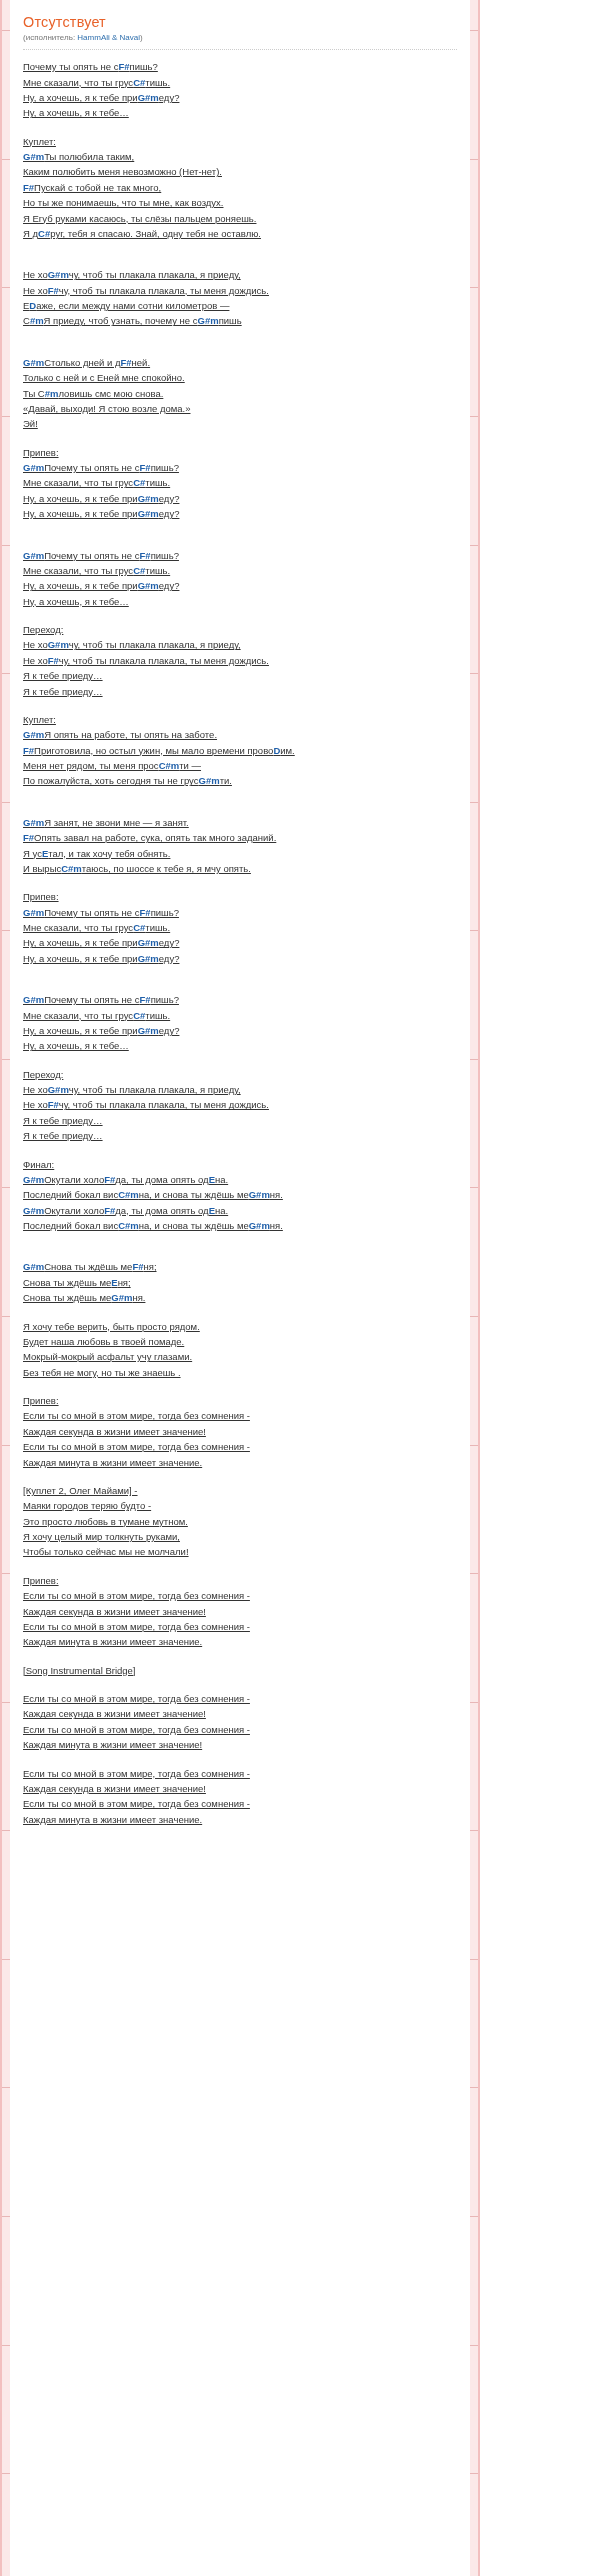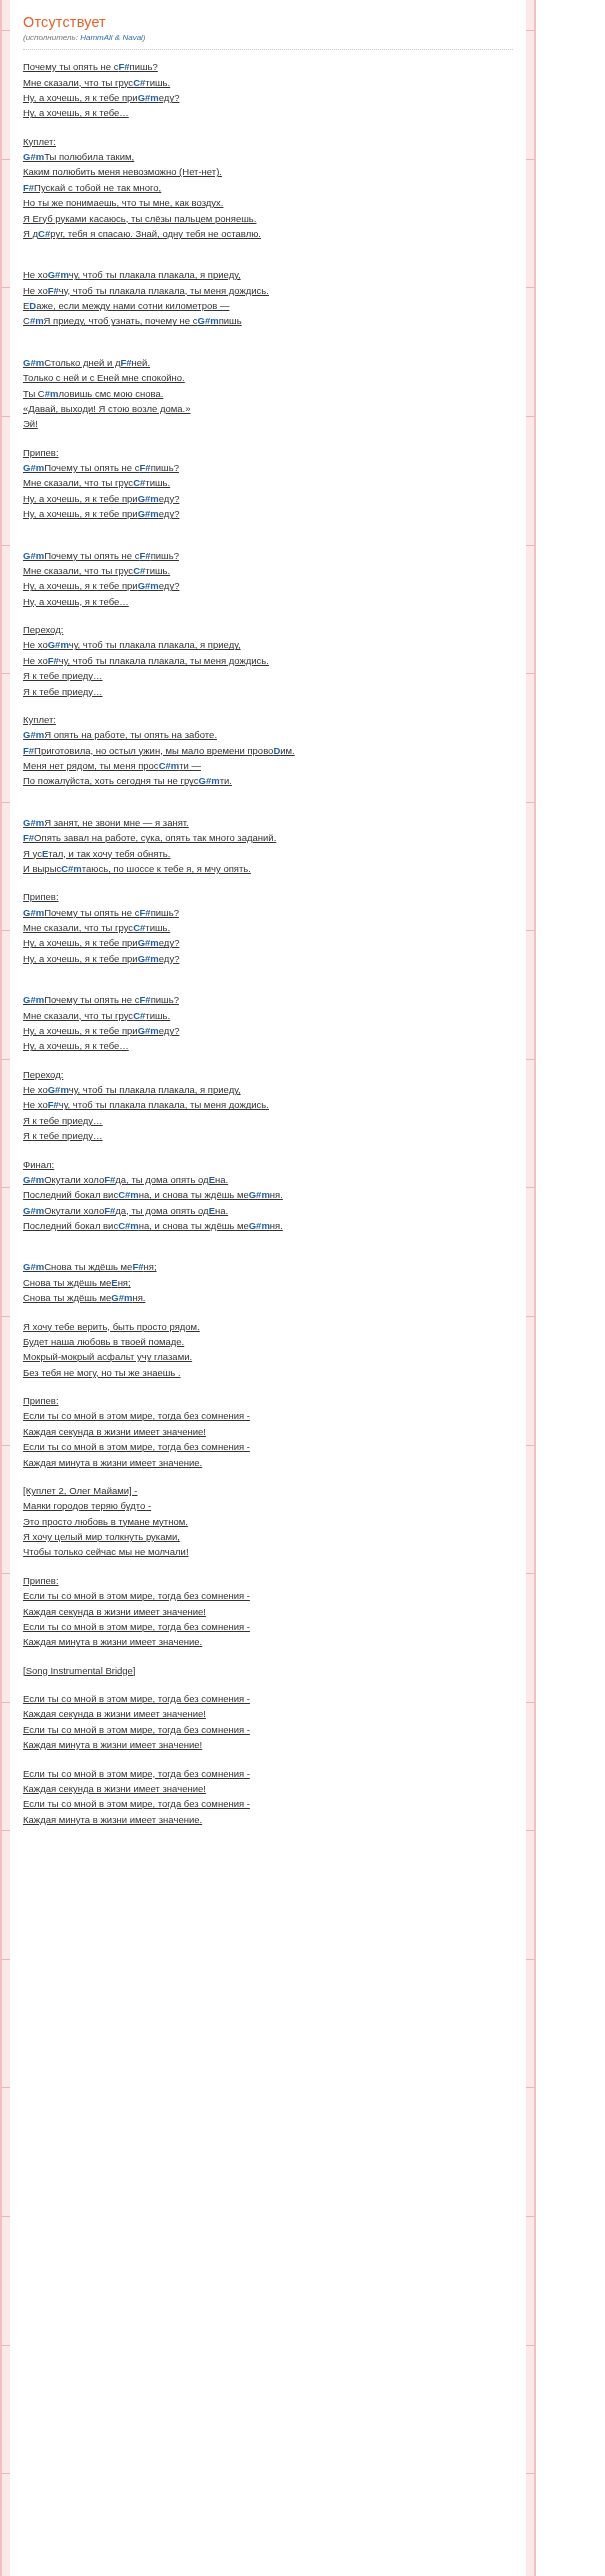--- a/index.html
+++ b/index.html
@@ -7,21 +7,21 @@
     padding: 0;
     background: #ffffff;
   }
   body {
     width: 605px;
     font-family: "Liberation Sans", sans-serif;
     color: #333333;
   }
   .page {
     position: relative;
-    width: 536px;
+    width: 480px;
     min-height: 2576px;
     box-sizing: border-box;
     background: #ffffff;
     border-left: 2.3px solid #f2c0c0;
     border-right: 2.3px solid #f2c0c0;
   }
   .left-rail, .right-rail {
     position: absolute;
     top: 0;
     bottom: 0;
@@ -45,21 +45,20 @@
     font-size: 14.4px;
     color: #e8622a;
     font-weight: normal;
     margin: 0 0 3px 0;
     letter-spacing: 0.2px;
   }
   .artist-line {
     font-size: 8px;
     color: #777777;
     margin: 0 0 7.6px 0;
-    font-style: italic;
   }
   .artist-line a {
     color: #2f6fad;
     text-decoration: none;
   }
   .divider {
     border: 0;
     border-top: 0.8px dotted #cccccc;
     margin: 0 0 9px 0;
   }

